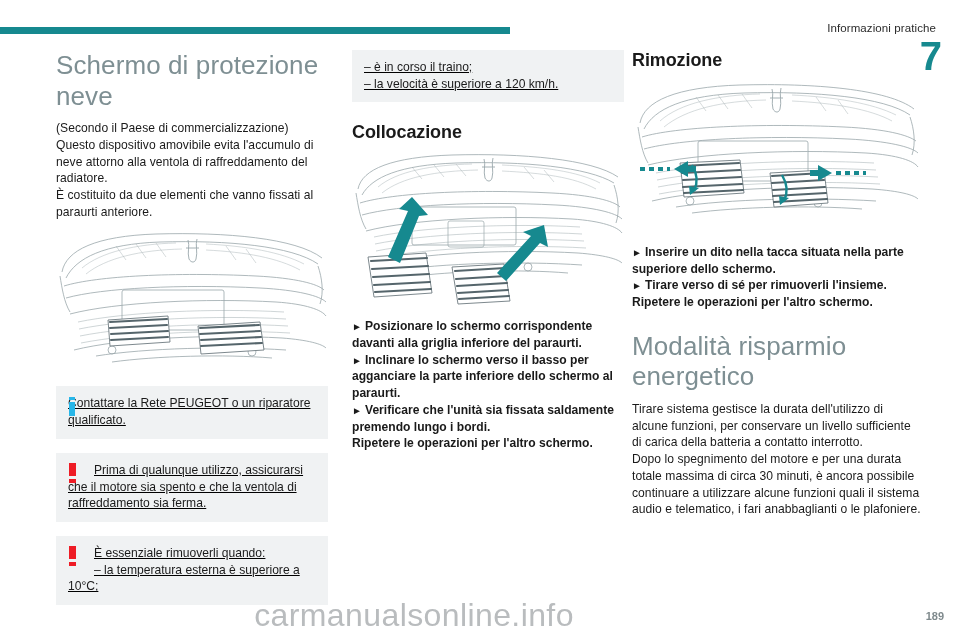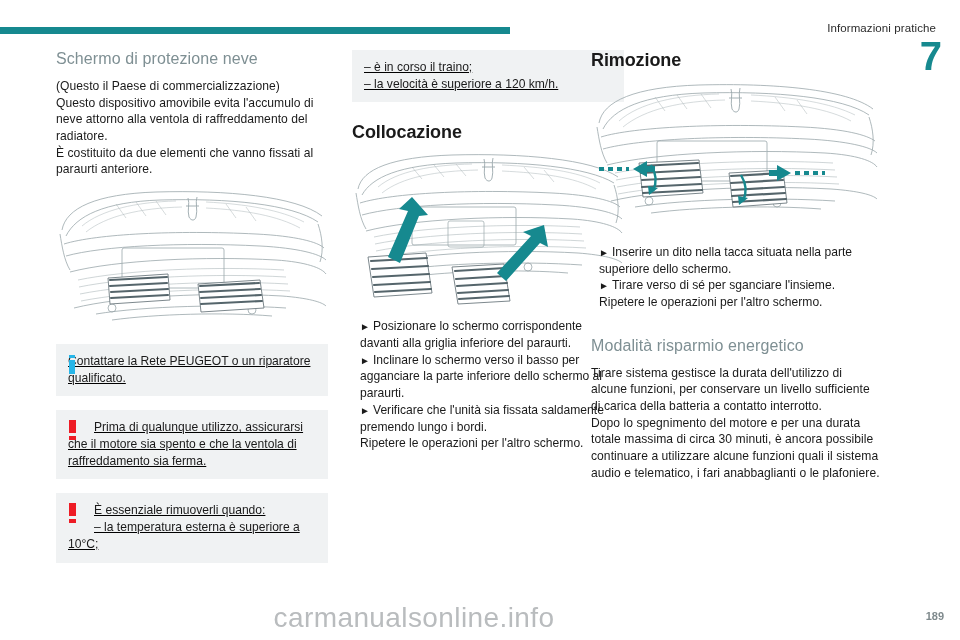--- a/index.html
+++ b/index.html
@@ -40,24 +40,24 @@
   }
 
   
   .col {
     position: absolute;
     top: 50px;
     width: 272px;
   }
   .col-1 { left: 56px; }
   .col-2 { left: 352px; }
-  .col-3 { left: 591px; width: 290px; }
+  .col-3 { left: 632px; width: 290px; }
 
   h1.section-title {
-    font-size: 16px;
+    font-size: 26px;
     font-weight: normal;
     color: #7e8f93;
     line-height: 1.18;
     margin: 0 0 9px 0;
     letter-spacing: .1px;
   }
   h2.sub-title {
     font-size: 18px;
     font-weight: bold;
     color: #1a1a1a;
@@ -116,21 +116,21 @@
   .icon-warning .stem {
     position: absolute; left: 0; top: 0;
     width: 7px; height: 13px; background: #ee1c25;
   }
   .icon-warning .dot {
     position: absolute; left: 0; top: 16px;
     width: 7px; height: 4px; background: #ee1c25;
   }
 
   
-  .arrow-list { margin: 8px; }
+  .arrow-list { margin: 0; font-weight: bold; }
   .arrow-list .line {
     font-size: 12.1px;
     line-height: 1.38;
     color: #1a1a1a;
   }
   .arrow-glyph {
     display: inline-block;
     width: 13px;
     font-size: 10px;
     color: #1a1a1a;
@@ -138,21 +138,21 @@
 
   
   .illus { display: block; }
 
   
   .watermark {
     position: absolute;
     left: 0; bottom: 6px;
     width: 828px;
     text-align: center;
-    font-size: 28px;
+    font-size: 32px;
     color: #b9bcbe;
     letter-spacing: .4px;
     font-family: "Liberation Sans", sans-serif;
   }
   .page-number {
     position: absolute;
     right: 16px; bottom: 18px;
     font-size: 11px;
     font-weight: bold;
     color: #7f8a8d;
@@ -164,21 +164,21 @@
 <div class="page">
 
   <div class="header-rule"></div>
   <div class="header-section">Informazioni pratiche</div>
   <div class="chapter-number">7</div>
 
   <div class="col col-1">
 
     <h1 class="section-title">Schermo di protezione neve</h1>
 
-    <p class="body">(Questo il Paese di commercializzazione)</p>
+    <p class="body">(Secondo il Paese di commercializzazione)</p>
     <p class="body">Questo dispositivo amovibile evita l'accumulo di neve attorno alla ventola di raffreddamento del radiatore.</p>
     <p class="body">È costituito da due elementi che vanno fissati al paraurti anteriore.</p>
 
     <div style="margin-top:12px">
       <svg class="illus" width="272" height="140" viewBox="0 0 272 140" aria-hidden="true">
         <g fill="none" stroke="#9aa7ab" stroke-width="0.8">
 
           <path d="M6 40 C 10 18, 40 4, 100 2 C 170 0, 240 6, 266 26"></path>
           <path d="M10 46 C 20 26, 48 12, 104 10 C 172 8, 236 14, 262 32"></path>
 
@@ -441,26 +441,26 @@
           <path d="M148 124 L 157 117 L 147 115 Z"></path>
         </g>
       </svg>
     </div>
 
     <div class="arrow-list" style="margin-top:8px">
       <div class="line">
         <span class="arrow-glyph">►</span><span>Inserire un dito nella tacca situata nella parte superiore dello schermo.</span>
       </div>
       <div class="line">
-        <span class="arrow-glyph">►</span><span>Tirare verso di sé per sganciare l'insieme.</span>
+        <span class="arrow-glyph">►</span><span>Tirare verso di sé per rimuoverli l'insieme.</span>
       </div>
       <div class="line">Ripetere le operazioni per l'altro schermo.</div>
     </div>
 
-    <h1 class="section-title" style="margin-top:26px">Modalità risparmio energetico</h1>
+    <h1 class="section-title" style="margin-top:20px">Modalità risparmio energetico</h1>
 
     <p class="body">Tirare sistema gestisce la durata dell'utilizzo di alcune funzioni, per conservare un livello sufficiente di carica della batteria a contatto interrotto.</p>
     <p class="body">Dopo lo spegnimento del motore e per una durata totale massima di circa 30 minuti, è ancora possibile continuare a utilizzare alcune funzioni quali il sistema audio e telematico, i fari anabbaglianti o le plafoniere.</p>
   </div>
 
   <div class="watermark">carmanualsonline.info</div>
   <div class="page-number">189</div>
 
 </div>
 

